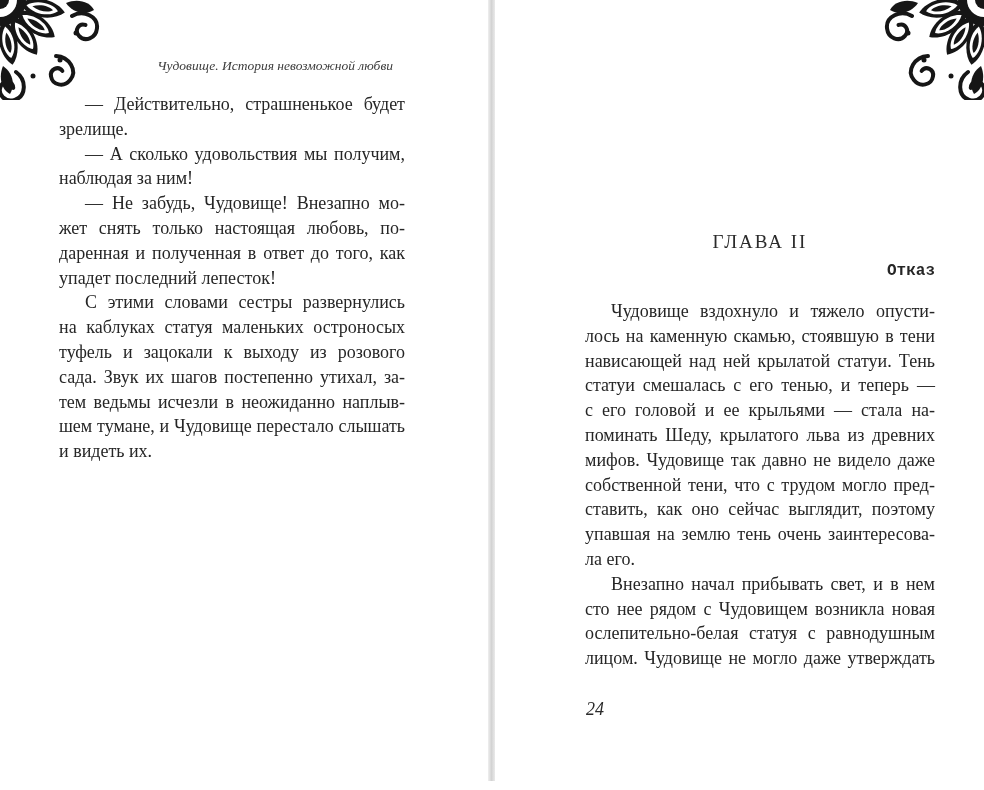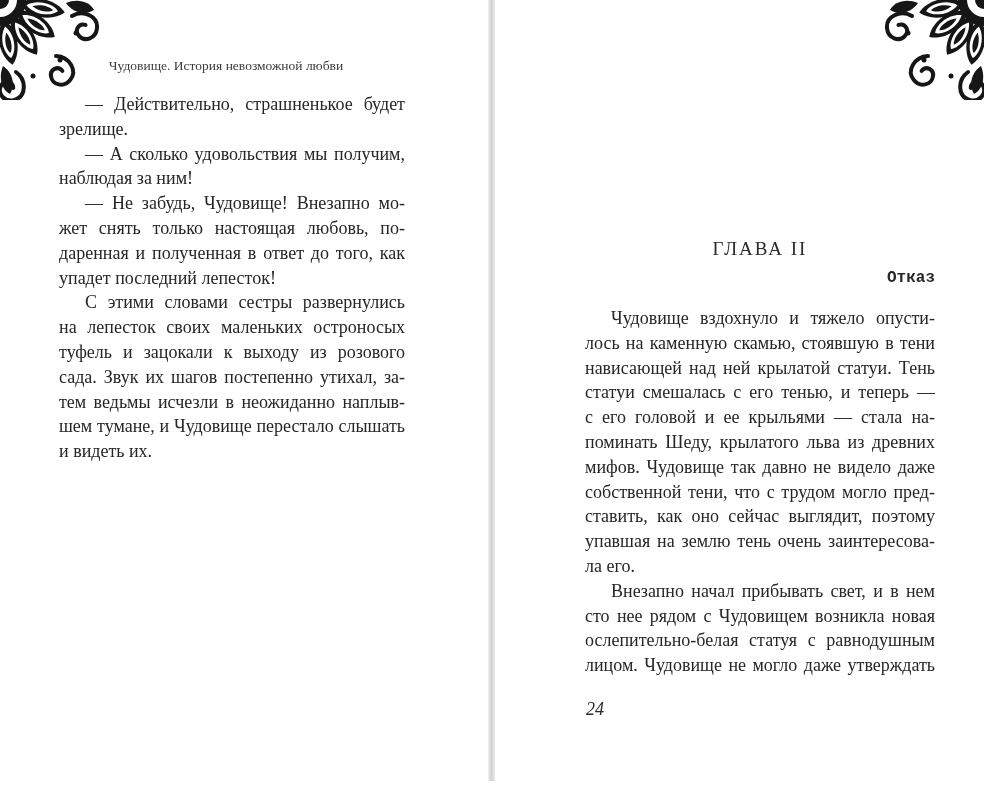--- a/index.html
+++ b/index.html
@@ -12,27 +12,27 @@
     position:absolute;left:488px;top:0;width:7px;height:781px;
     background:linear-gradient(to right,#efefef,#d3d3d3 50%,#eaeaea);
   }
   
   .orn{position:absolute;top:0;width:100px;height:100px;}
   .orn.tl{left:0;}
   .orn.tr{right:0;transform:scaleX(-1);}
   
   .running-head{
     position:absolute;left:59px;top:58px;width:334px;
-    text-align:center;font-size:13.5px;color:#3c3c3c;
+    text-align:right;font-style:italic;font-size:13.5px;color:#3c3c3c;
     white-space:nowrap;
   }
   
   .page-text{position:absolute;font-size:18px;line-height:24.8px;}
   .left-text{left:59px;top:92px;width:346px;}
-  .right-text{left:585px;top:236px;width:350px;}
+  .right-text{left:585px;top:229px;width:350px;}
   .line{text-align:justify;text-align-last:justify;}
   .line.first{padding-left:26px;}
   .line.last{text-align-last:left;}
   .para.justify-last .line.last{text-align-last:justify;}
   .kicker{text-align:center;font-size:19px;letter-spacing:2px;line-height:25px;color:#2b2b2b;}
   .chapter-title{text-align:right;font-weight:bold;font-size:16px;line-height:25px;margin-top:5px;font-family:Liberation Mono, monospace;}
   .paras{margin-top:15px;}
   .page-number{position:absolute;left:586px;top:699px;font-style:italic;font-size:18px;color:#2b2b2b;}
 </style>
 </head>
@@ -110,21 +110,21 @@
           <div class="line last">наблюдая за ним!</div>
         </div>
         <div class="para">
           <div class="line first">— Не забудь, Чудовище! Внезапно мо-</div>
           <div class="line">жет снять только настоящая любовь, по-</div>
           <div class="line">даренная и полученная в ответ до того, как</div>
           <div class="line last">упадет последний лепесток!</div>
         </div>
         <div class="para">
           <div class="line first">С этими словами сестры развернулись</div>
-          <div class="line">на лепесток своих маленьких остроносых</div>
+          <div class="line">на каблуках статуя маленьких остроносых</div>
           <div class="line">туфель и зацокали к выходу из розового</div>
           <div class="line">сада. Звук их шагов постепенно утихал, за-</div>
           <div class="line">тем ведьмы исчезли в неожиданно наплыв-</div>
           <div class="line">шем тумане, и Чудовище перестало слышать</div>
           <div class="line last">и видеть их.</div>
         </div>
       </div>
   </div>
 
   <div>

